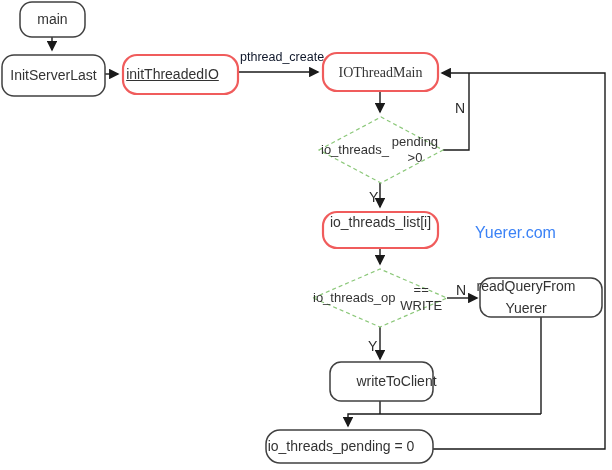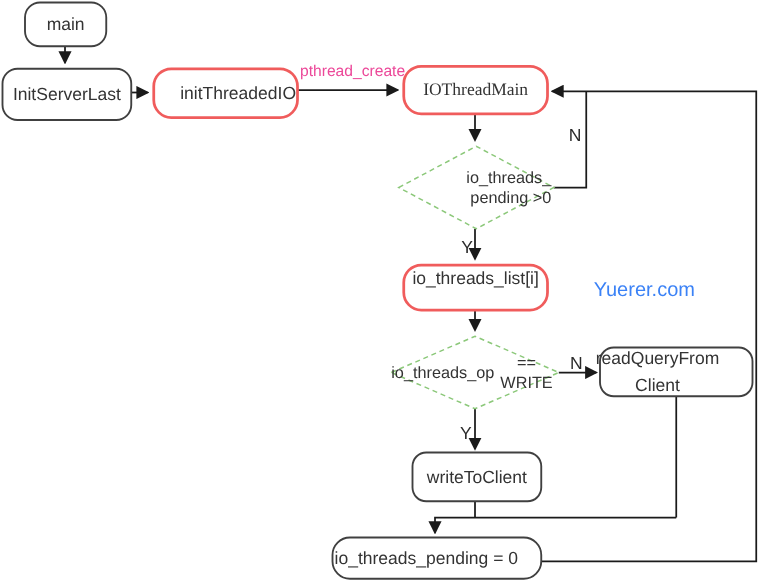--- a/index.html
+++ b/index.html
@@ -53,21 +53,21 @@
     line-height: 16px;
   }
   .edge-label {
     position: absolute;
     color: #2b2b2b;
     font-size: 13px;
     line-height: 14px;
   }
   .func-label {
     position: absolute;
-    color: #ec4899;
+    color: #0f172a;
     font-size: 12.5px;
     line-height: 14px;
   }
   .watermark {
     position: absolute;
     font-size: 16px;
     line-height: 18px;
   }
 </style>
 </head>
@@ -105,42 +105,42 @@
     <polygon class="diamond" points="313,298 380,269 447,298 380,327" stroke="#8cc87a"></polygon>
     <rect class="node-rect" x="480" y="278" width="122" height="39" rx="11" stroke="#404040"></rect>
     <rect class="node-rect" x="330" y="362" width="103" height="39" rx="11" stroke="#404040"></rect>
     <rect class="node-rect" x="266" y="430" width="167" height="33" rx="14" stroke="#404040"></rect>
   </svg>
 
   <div class="label" style="left:20px; top:2px; width:65px; height:35px;">main</div>
 
   <div class="label" style="left:2px; top:55px; width:103px; height:41px;">InitServerLast</div>
 
-  <div class="label" style="left:141px; top:55px; width:99px; height:39px;">initThreadedIO</div>
+  <div class="label" style="left:123px; top:55px; width:99px; height:39px;text-decoration:underline;">initThreadedIO</div>
 
   <div class="label" style="left:323px; top:53px; width:115px; height:38px;font-family:Liberation Serif, serif;">IOThreadMain</div>
 
-  <div class="label diamond-label" style="left:321px; top:128px; width:120px; height:44px; flex-direction:column;align-items:flex-end;">
+  <div class="label diamond-label" style="left:321px; top:128px; width:120px; height:44px; flex-direction:row;">
     <span>io_threads_</span>
     <span>pending &gt;0</span>
   </div>
 
   <div class="label" style="left:323px; top:212px; width:115px; height:20px;">io_threads_list[i]</div>
 
   <div class="label diamond-label" style="left:313px; top:276px; width:134px; height:44px; flex-direction:row;">
     <span>io_threads_op</span>
     <span>== WRITE</span>
   </div>
 
   <div class="label" style="left:460px; top:278px; width:132px; height:39px; flex-direction:column;justify-content:space-between;">
     <span>readQueryFrom</span>
-    <span>Client</span>
+    <span>Yuerer</span>
   </div>
 
-  <div class="label" style="left:330px; top:362px; width:103px; height:39px;">writeToClient</div>
+  <div class="label" style="left:345px; top:362px; width:103px; height:39px;">writeToClient</div>
 
   <div class="label" style="left:266px; top:430px; width:150px; height:33px;">io_threads_pending = 0</div>
 
   <div class="func-label" style="left:240px; top:50px;">pthread_create</div>
 
   <div class="edge-label" style="left:455px; top:101px; font-size:14px;">N</div>
 
   <div class="edge-label" style="left:369px; top:190px; font-size:14px;">Y</div>
 
   <div class="edge-label" style="left:456px; top:283px; font-size:14px;">N</div>

